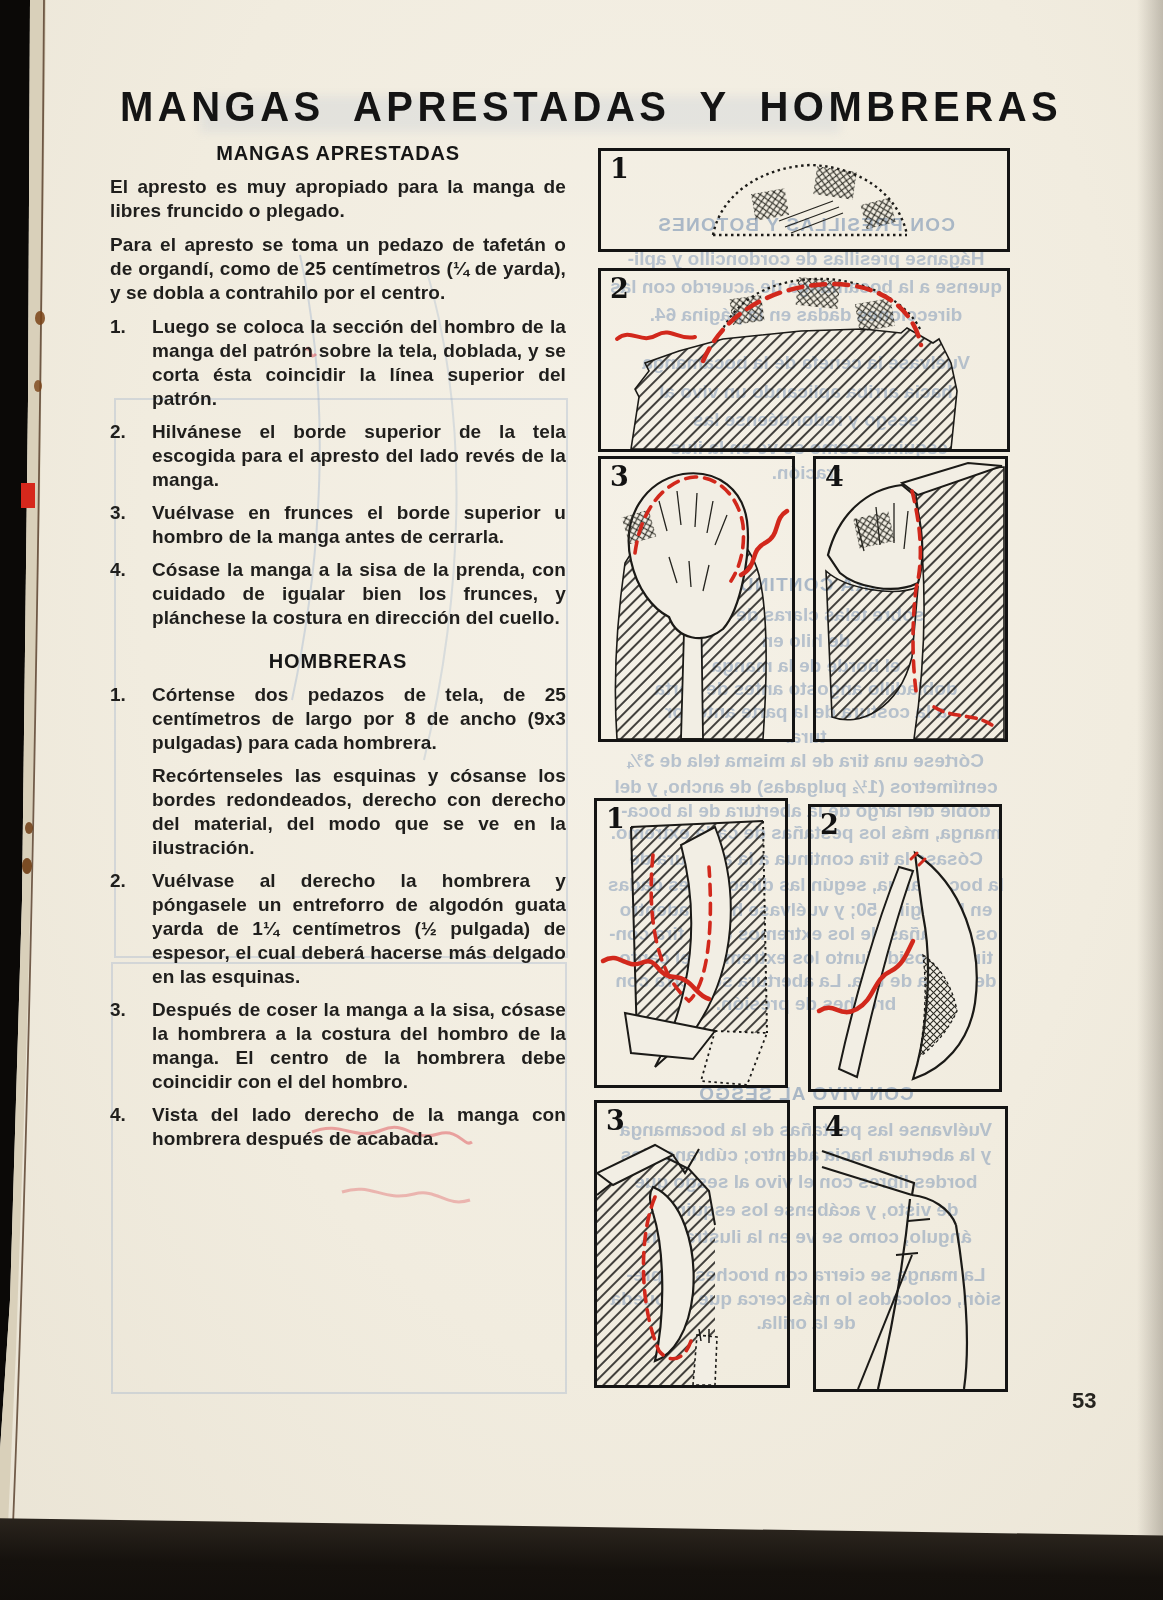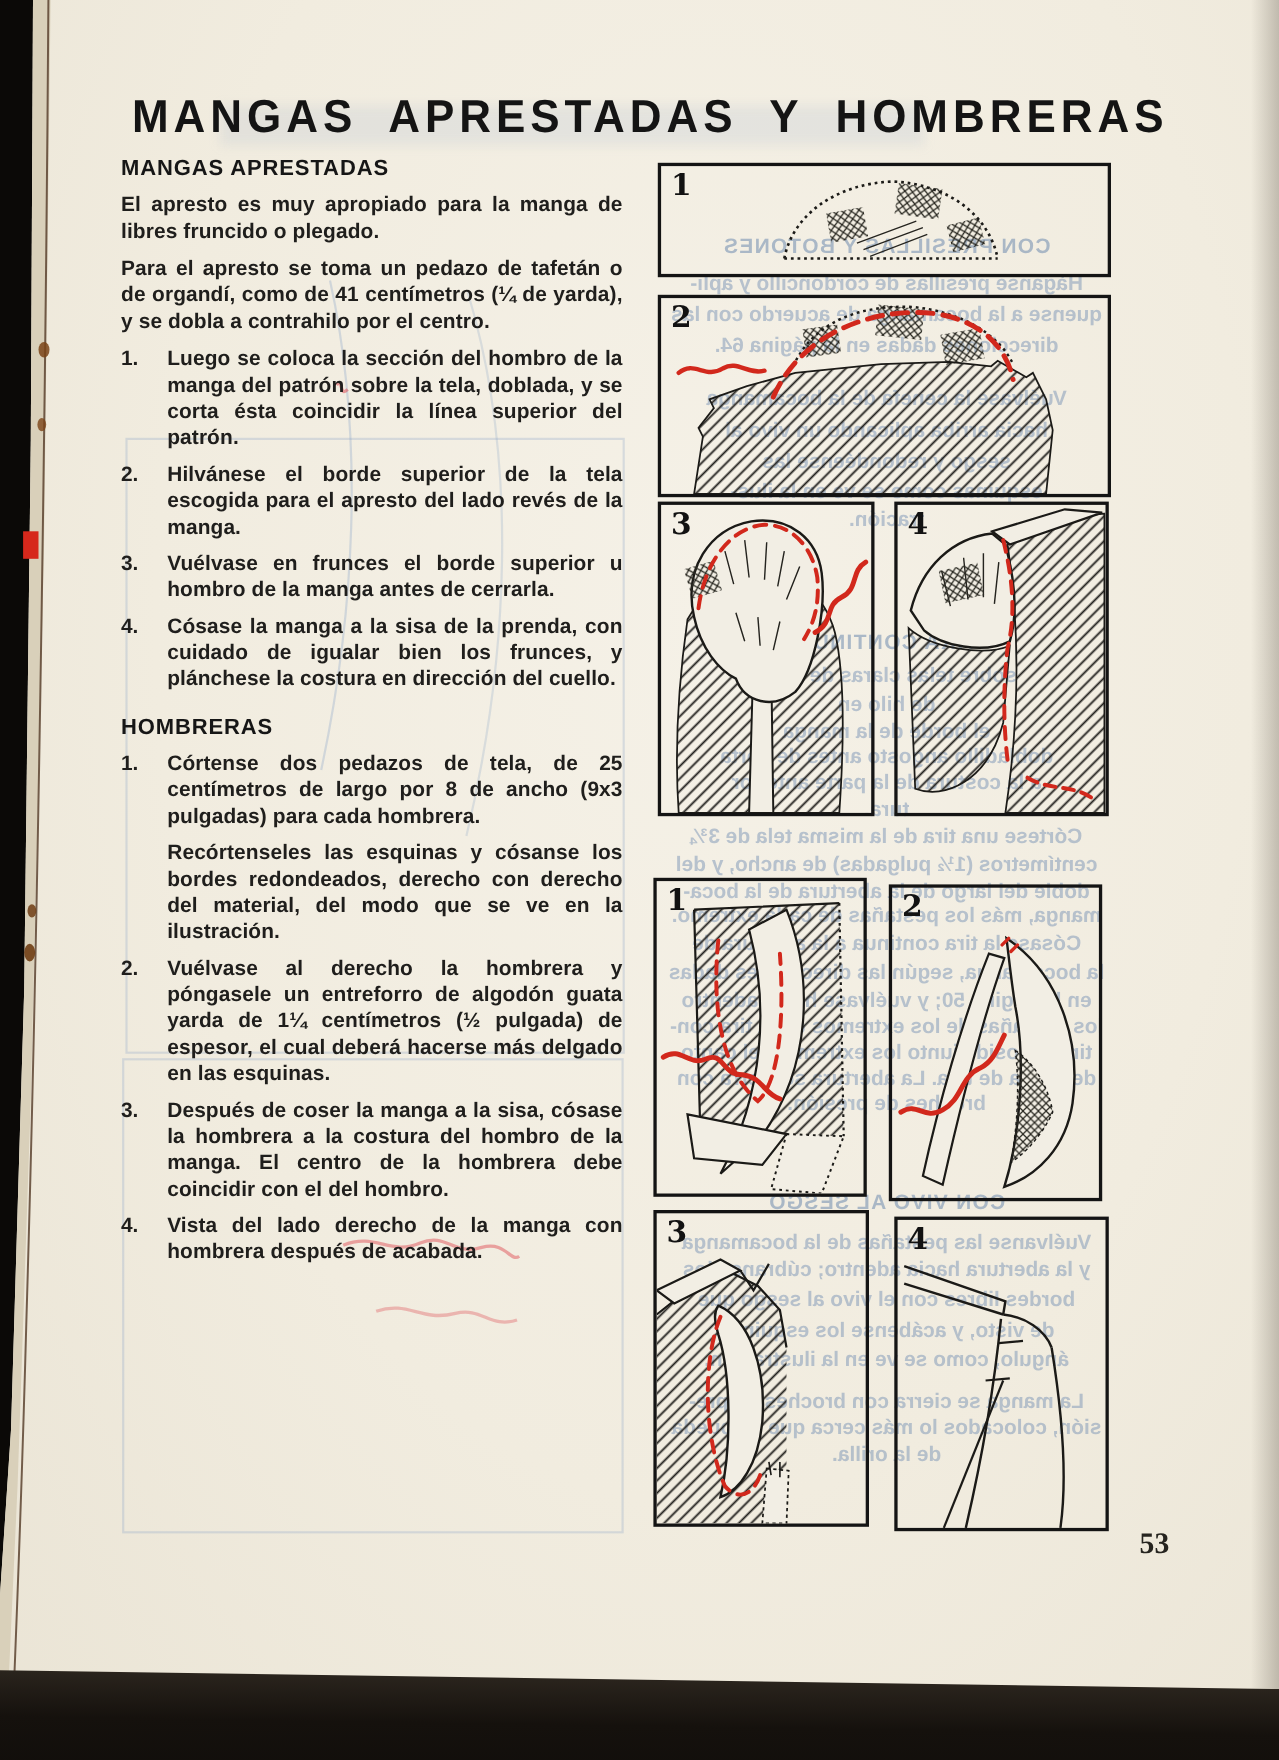--- a/index.html
+++ b/index.html
@@ -16,21 +16,21 @@
     background:linear-gradient(to right, rgba(70,62,52,0) 0%, rgba(70,62,52,0.28) 100%);}
 
   
   #title{position:absolute;left:120px;top:84px;width:900px;z-index:3;
     font-size:40px;font-weight:700;color:#141414;letter-spacing:4.5px;word-spacing:14px;
     white-space:nowrap;transform:scaleY(1.05);}
   .title-smudge{position:absolute;z-index:1;background:rgba(140,162,195,0.14);filter:blur(5px);}
 
   
   #left-col{position:absolute;left:110px;top:142px;width:456px;z-index:3;color:#1f1e1c;}
-  .col-heading{font-weight:700;font-size:20px;text-align:left;letter-spacing:0.8px;
+  .col-heading{font-weight:700;font-size:20px;text-align:center;letter-spacing:0.8px;
     margin:0 0 10px 0;color:#161616;}
   .col-heading.spaced{margin-top:20px;}
   .para,.cont{font-weight:700;font-size:19px;line-height:24px;text-align:justify;
     margin:0 0 10px 0;letter-spacing:0.1px;}
   .cont{padding-left:42px;margin-bottom:9px;}
   .item{display:flex;margin:0 0 9px 0;}
   .item .num{flex:0 0 42px;font-weight:700;font-size:19px;line-height:24px;}
   .item .itxt{flex:1;font-weight:700;font-size:19px;line-height:24px;text-align:justify;
     letter-spacing:0.1px;}
 
@@ -42,22 +42,22 @@
   .ghost-line.ghost-head{color:rgba(110,138,175,0.55);letter-spacing:1.2px;}
   .ghost-rect{position:absolute;z-index:1;border:2px solid rgba(126,156,196,0.26);}
   #left-bleed-svg{position:absolute;left:0;top:0;z-index:1;}
 
   
   .panel{position:absolute;z-index:2;border:3px solid #141414;box-sizing:border-box;}
   .panel .pnum{position:absolute;left:9px;top:2px;font-family:"DejaVu Serif",serif;
     font-weight:700;font-size:27px;color:#121212;z-index:2;}
   .panel svg{position:absolute;left:0;top:0;}
 
-  #page-num{position:absolute;left:1036px;top:1388px;z-index:3;
-    font-family:Liberation Serif, serif;font-weight:700;font-size:27px;color:#26241f;}
+  #page-num{position:absolute;left:1072px;top:1388px;z-index:3;
+    font-family:Liberation Sans, sans-serif;font-weight:700;font-size:22px;color:#26241f;}
 </style>
 </head>
 <body>
 
 <div id="screen">
 
   <svg width="0" height="0" style="position:absolute" aria-hidden="true">
     <defs>
       <pattern id="ph" patternUnits="userSpaceOnUse" width="8" height="8" patternTransform="rotate(45)">
         <line x1="4" y1="0" x2="4" y2="8" stroke="#22211e" stroke-width="1.7"></line>
@@ -117,21 +117,21 @@
     <path d="M306,350 C312,342 308,362 316,354" stroke="rgba(222,66,76,0.5)" stroke-width="3"></path>
     <path d="M312,1132 C342,1120 354,1142 382,1130 C406,1120 412,1142 438,1134 C460,1128 464,1148 472,1142" stroke="rgba(222,66,76,0.45)" stroke-width="3"></path>
     <path d="M342,1192 C372,1182 382,1202 414,1194 C438,1188 446,1208 470,1200" stroke="rgba(222,66,76,0.33)" stroke-width="3"></path>
   </svg>
 
   <div id="title">MANGAS APRESTADAS Y HOMBRERAS</div>
 
   <div id="left-col">
       <div class="col-heading">MANGAS APRESTADAS</div>
       <div class="para">El apresto es muy apropiado para la manga de libres fruncido o plegado.</div>
-      <div class="para">Para el apresto se toma un pedazo de tafetán o de organdí, como de 41 centímetros (¼ de yarda), y se dobla a contrahilo por el centro.</div>
+      <div class="para">Para el apresto se toma un pedazo de tafetán o de organdí, como de 25 centímetros (¼ de yarda), y se dobla a contrahilo por el centro.</div>
       <div class="item">
         <span class="num">1.</span>
         <div class="itxt">Luego se coloca la sección del hombro de la manga del patrón sobre la tela, doblada, y se corta ésta coincidir la línea superior del patrón.</div>
       </div>
       <div class="item">
         <span class="num">2.</span>
         <div class="itxt">Hilvánese el borde superior de la tela escogida para el apresto del lado revés de la manga.</div>
       </div>
       <div class="item">
         <span class="num">3.</span>

